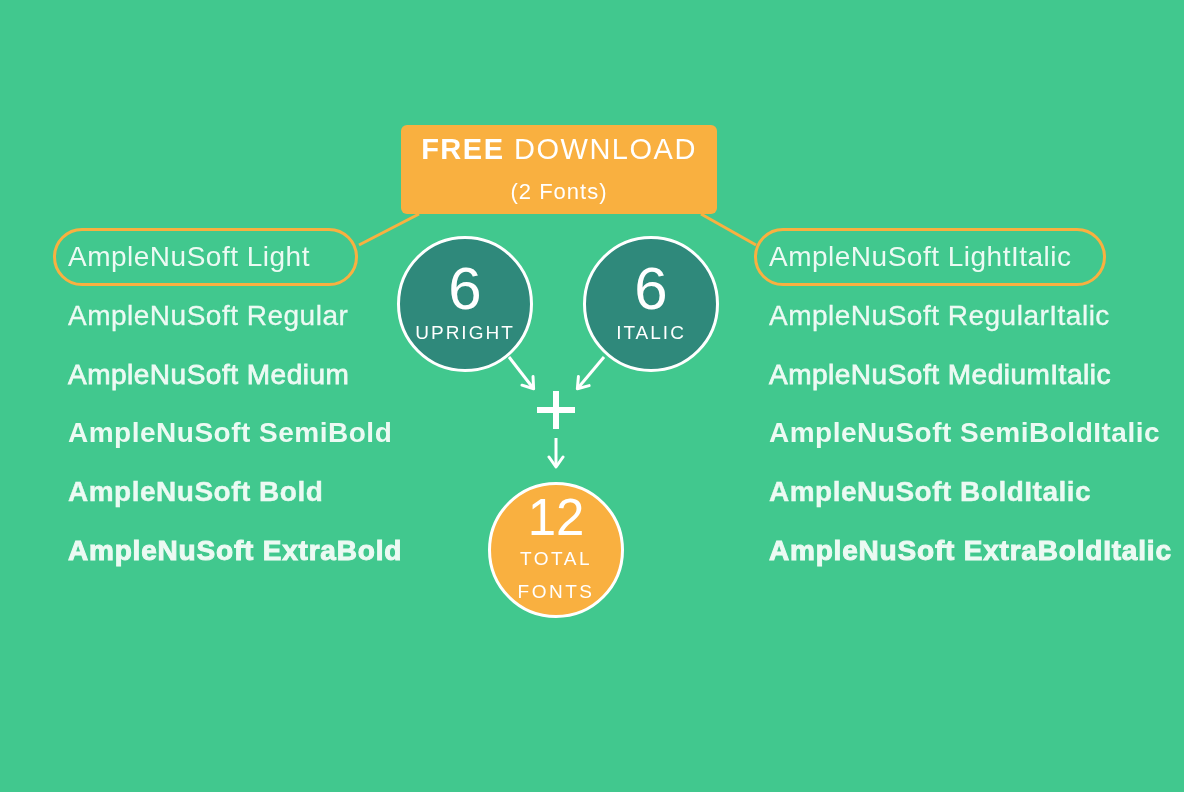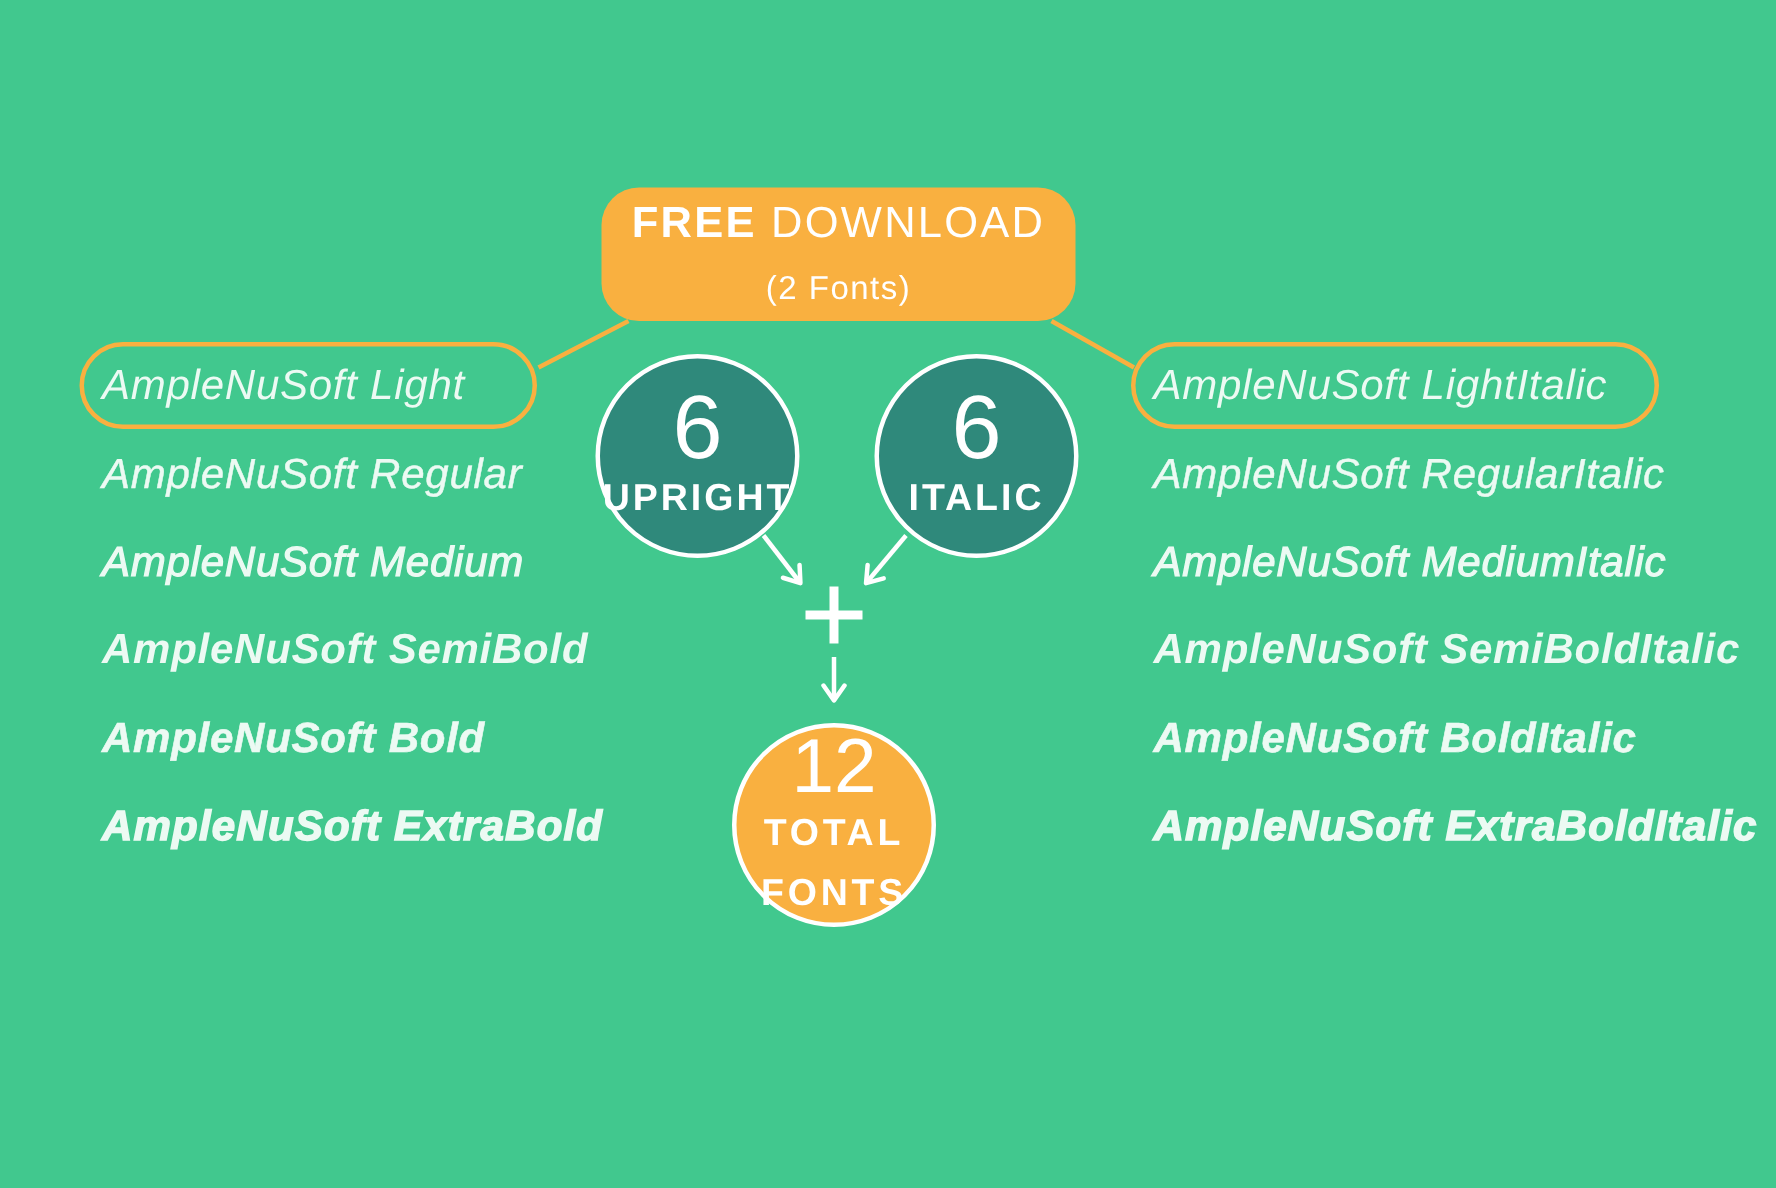--- a/index.html
+++ b/index.html
@@ -14,21 +14,21 @@
   .stage{
     position:relative;width:1184px;height:792px;overflow:hidden;
     background:var(--background,#41C88E);
   }
   .stage *{box-sizing:border-box;}
   svg.overlay{position:absolute;left:0;top:0;pointer-events:none;}
 
   
   .free-box{
     position:absolute;left:401px;top:125px;width:316px;height:89px;
-    background:var(--accent-orange,#F9B040);border-radius:25px;
+    background:var(--accent-orange,#F9B040);border-radius:6px;
     display:flex;flex-direction:column;align-items:center;justify-content:center;
     color:var(--white,#fff);cursor:pointer;
   }
   .free-line1{font-size:29px;letter-spacing:1.5px;line-height:1.1;font-weight:300;}
   .free-line1 .b{font-weight:700;}
   .free-line2{font-size:22px;font-weight:300;letter-spacing:1px;margin-top:14px;}
 
   
   .pill{
     position:absolute;border:3px solid var(--accent-orange,#F9B040);
@@ -40,34 +40,34 @@
   
   .circle{
     position:absolute;width:136px;height:136px;border-radius:50%;
     border:3px solid var(--white,#fff);
     display:flex;flex-direction:column;align-items:center;justify-content:center;
     color:var(--white,#fff);text-align:center;padding-bottom:6px;
   }
   .circle.teal{background:var(--circle-teal,#2F897B);}
   .circle.orange{background:var(--accent-orange,#F9B040);}
   .circle .count{font-size:60px;font-weight:300;line-height:1;}
-  .circle .lbl{font-size:25px;font-weight:700;letter-spacing:2px;margin-top:4px;line-height:1.1;}
+  .circle .lbl{font-size:19px;font-weight:400;letter-spacing:2px;margin-top:4px;line-height:1.1;}
   .circle.orange .count{font-size:51px;}
   .circle.orange .lbl{letter-spacing:2.5px;margin-top:6px;}
   .c-upright{left:397px;top:236px;}
   .c-italic{left:583px;top:236px;}
   .c-total{left:488px;top:482px;}
 
   
   .font-list{position:absolute;top:228px;color:var(--text-light,#ECFAF3);}
   .font-list.left{left:53px;width:340px;}
   .font-list.right{left:754px;width:400px;}
   .row{
     height:58.7px;display:flex;align-items:center;padding-left:15px;
-    font-size:28px;letter-spacing:0.5px;white-space:nowrap;font-style:italic;
+    font-size:28px;letter-spacing:0.5px;white-space:nowrap;
   }
   .font-list.right .row{}
   .w-light    {font-weight:300;}
   .w-regular  {font-weight:400;-webkit-text-stroke:0.3px currentColor;}
   .w-medium   {font-weight:400;text-align:center;-webkit-text-stroke:0.8px currentColor;}
   .w-semibold {font-weight:700;}
   .w-bold     {font-weight:700;-webkit-text-stroke:0.4px currentColor;}
   .w-extrabold{font-weight:700;-webkit-text-stroke:1px currentColor;letter-spacing:0.8px;}
 </style>
 </head>

